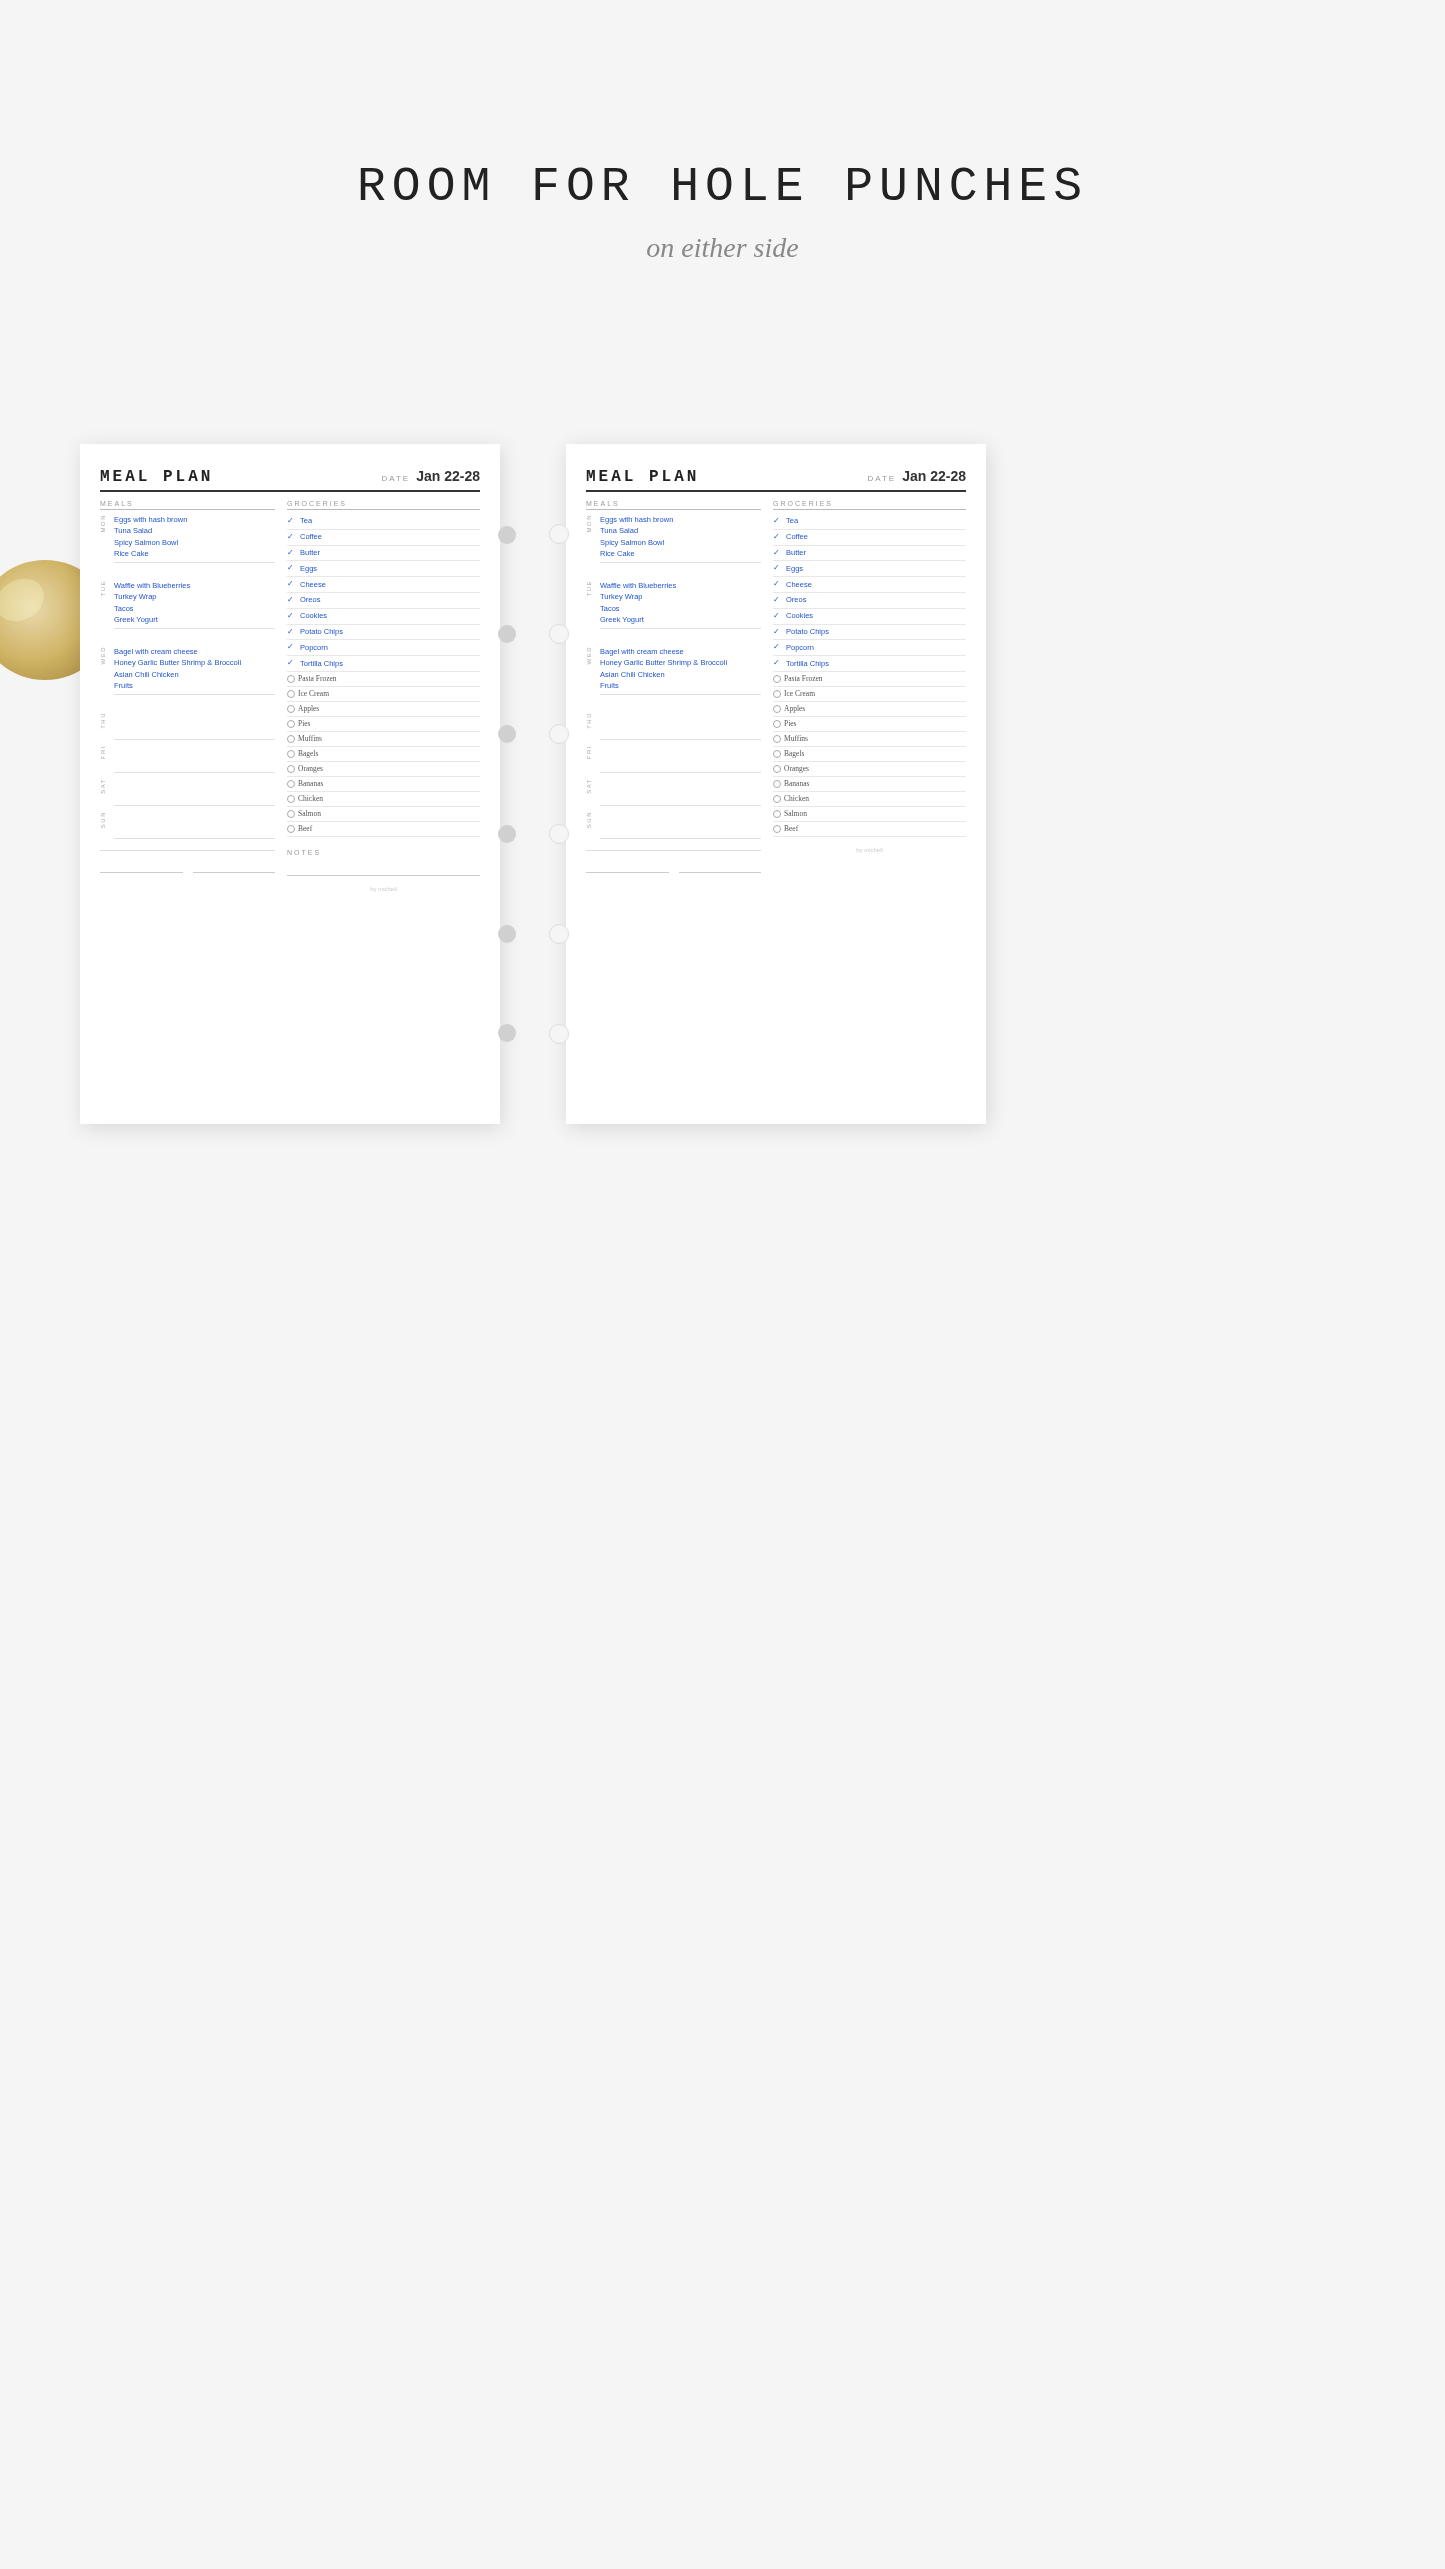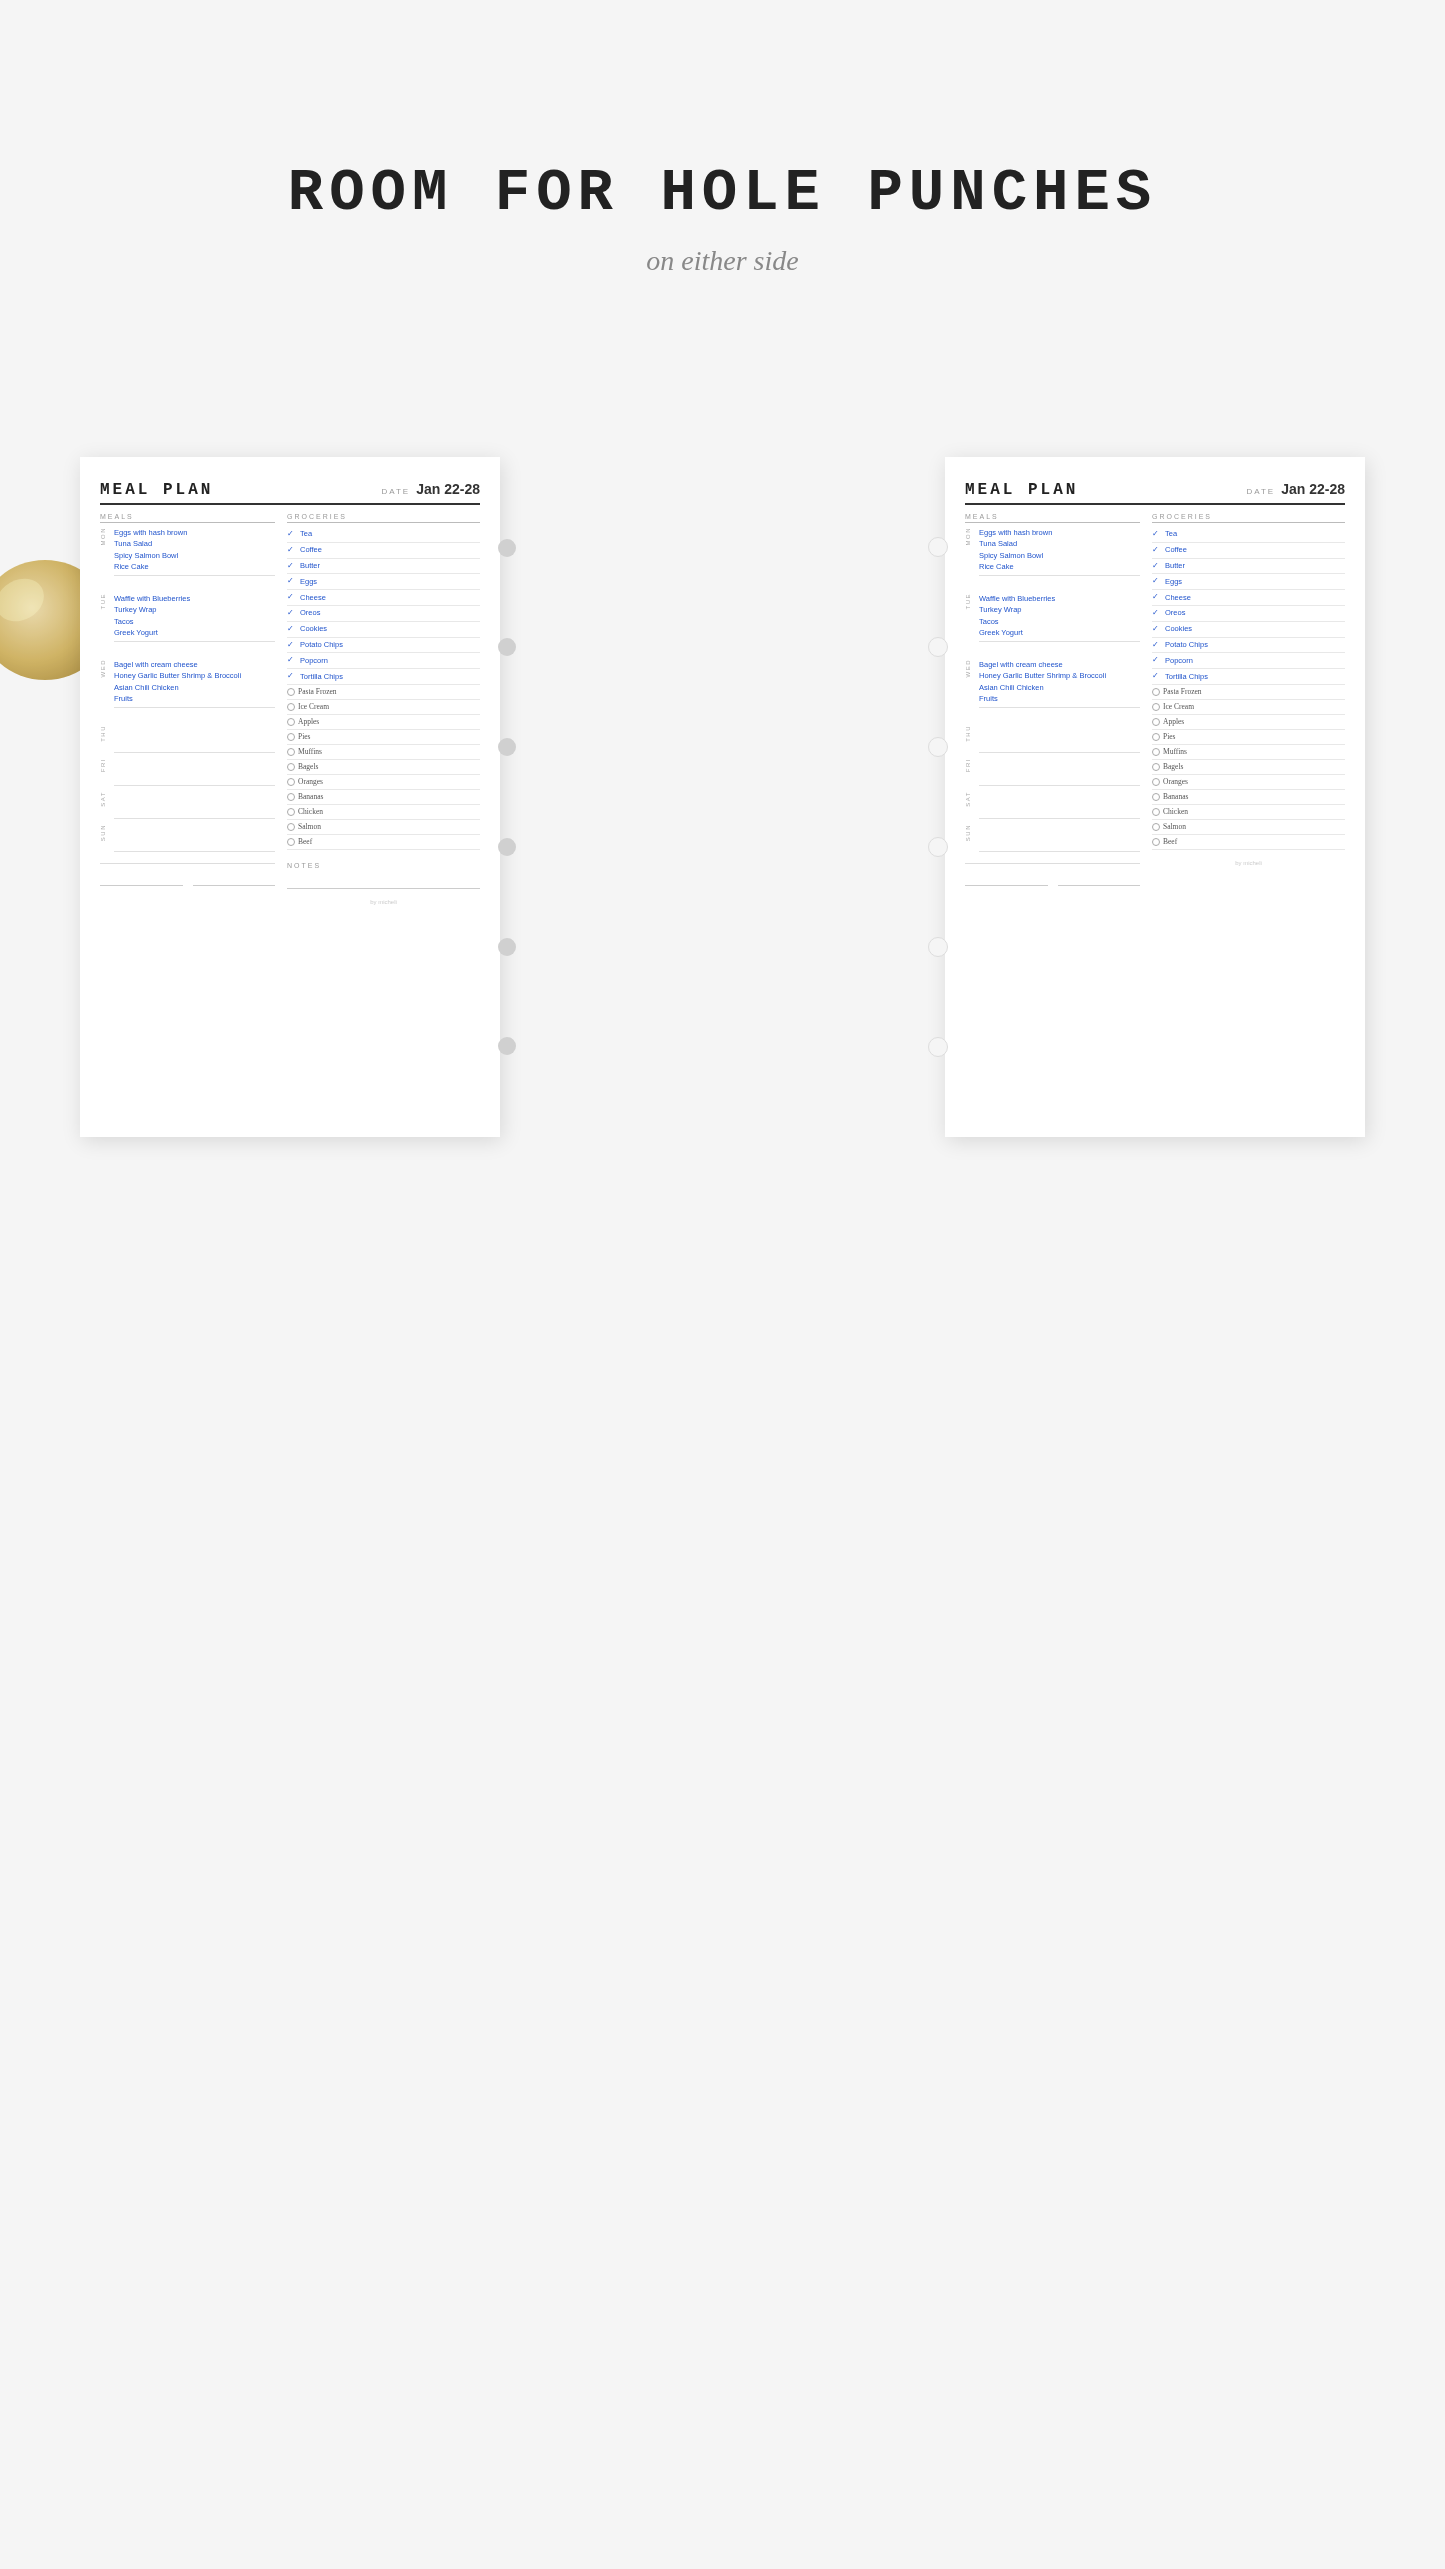--- a/index.html
+++ b/index.html
@@ -21,22 +21,22 @@
 
     
     .header-section {
       text-align: center;
       padding-top: 160px;
       padding-bottom: 40px;
     }
 
     .main-title {
       font-family: 'Courier New', monospace;
-      font-size: 59px;
-      font-weight: 700;
+      font-size: 48px;
+      font-weight: 400;
       letter-spacing: 6px;
       color: #222;
       text-transform: uppercase;
     }
 
     .subtitle {
       font-family: 'Georgia', cursive;
       font-size: 28px;
       color: #888;
       font-style: italic;
@@ -67,23 +67,23 @@
       top: 20px; left: 15px;
       width: 50px; height: 40px;
       background: rgba(255,255,200,0.3);
       border-radius: 50%;
       transform: rotate(-30deg);
     }
 
     
     .planners-container {
       display: flex;
-      justify-content: space-between;
+      justify-content: flex-start;
       align-items: flex-start;
-      gap: 24px;
+      gap: 46px;
       padding: 60px 80px 80px 80px;
       margin-top: 80px;
     }
 
     
     .planner {
       background: #fff;
       box-shadow: 2px 4px 20px rgba(0,0,0,0.12);
       width: 420px;
       min-height: 680px;

